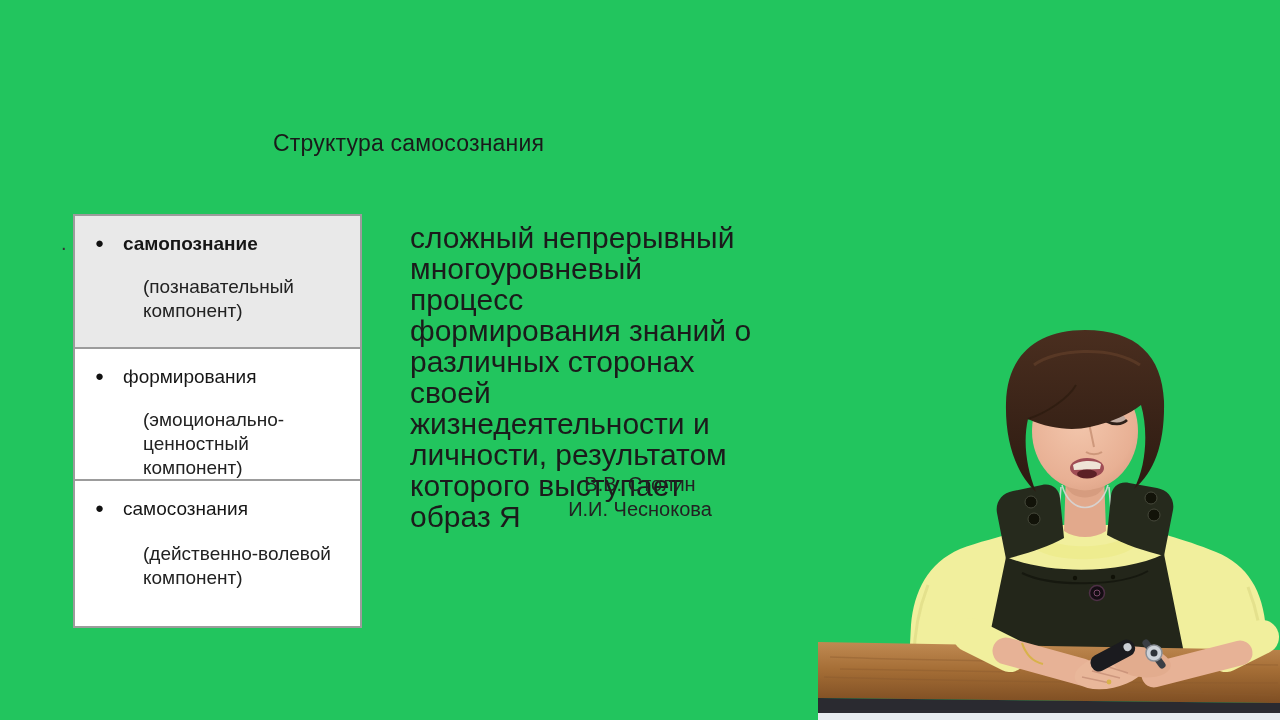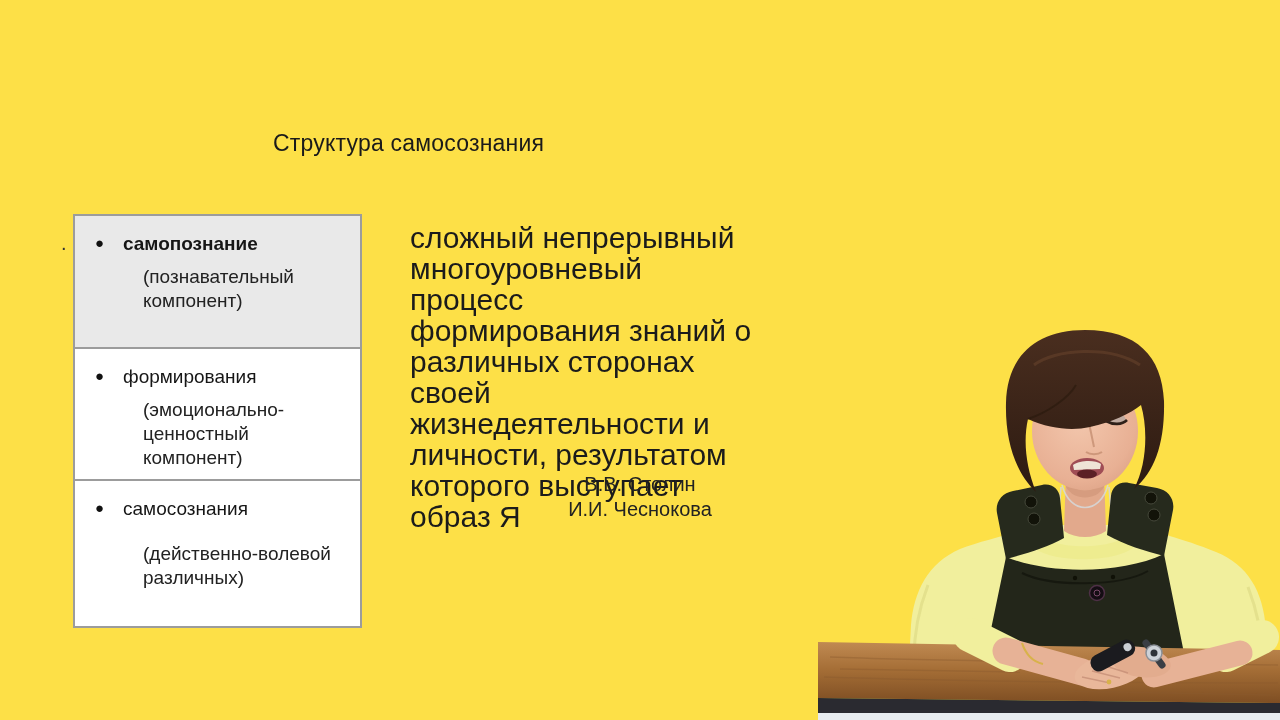--- a/index.html
+++ b/index.html
@@ -1,37 +1,37 @@
 <!DOCTYPE html>
 <html><head>
 <meta charset="utf-8">
 <style>
   html,body{margin:0;padding:0;background:#ffffff;}
   .stage{
-    position:relative;width:1280px;height:720px;background:#fde047;
+    position:relative;width:1280px;height:720px;background:#22c55e;
     font-family:"Liberation Sans", sans-serif;color:#1c1c1c;overflow:hidden;
   }
   .title{
     position:absolute;left:273px;top:130px;font-size:23px;letter-spacing:.2px;color:#1a1a1a;
   }
   .stray-dot{position:absolute;left:61px;top:232px;font-size:20px;color:#333;}
   .structure-table{
     position:absolute;left:73px;top:214px;width:289px;height:414px;
     border:2px solid #9c9c9c;box-sizing:border-box;background:#ffffff;
     display:flex;flex-direction:column;
   }
   .row{box-sizing:border-box;padding:12px 8px 0 20px;}
   .row.r1{height:131px;background:#e9e9e9;}
   .row.r2{height:132px;border-top:2px solid #9c9c9c;padding-top:12px;}
   .row.r3{flex:1;border-top:2px solid #9c9c9c;padding-top:12px;}
   .term-line{display:flex;align-items:baseline;line-height:32px;}
   .bullet{display:inline-block;width:28px;font-size:15px;color:#111;flex:0 0 28px;transform:translateY(-2px);}
   .term{font-size:19px;color:#161616;}
   .r1 .term{font-weight:bold;}
-  .sub{font-size:19px;line-height:24px;color:#222;padding-left:48px;white-space:pre-line;margin-top:4px;}
+  .sub{font-size:19px;line-height:24px;color:#222;padding-left:48px;white-space:pre-line;margin-top:14px;}
   .r3 .sub{margin-top:16px;}
   .definition{
     position:absolute;left:410px;top:222px;width:350px;
     font-size:30px;line-height:31px;color:#1b1b1b;white-space:pre-line;
   }
   .authors{
     position:absolute;left:520px;top:472px;width:240px;text-align:center;
     font-size:20px;line-height:25px;color:#222;white-space:pre-line;
   }
   .presenter{position:absolute;left:810px;top:325px;width:470px;height:395px;}
@@ -61,21 +61,21 @@
       </div>
       <div class="sub">(эмоционально-
 ценностный компонент)</div>
     </div>
     <div class="row r3">
       <div class="term-line">
         <span class="bullet">●</span>
         <span class="term">самосознания</span>
       </div>
       <div class="sub">(действенно-волевой
-различных)</div>
+компонент)</div>
     </div>
   </div>
 
   <div class="definition">сложный непрерывный
 многоуровневый процесс
 формирования знаний о
 различных сторонах своей
 жизнедеятельности и
 личности, результатом
 которого выступает образ Я</div>

